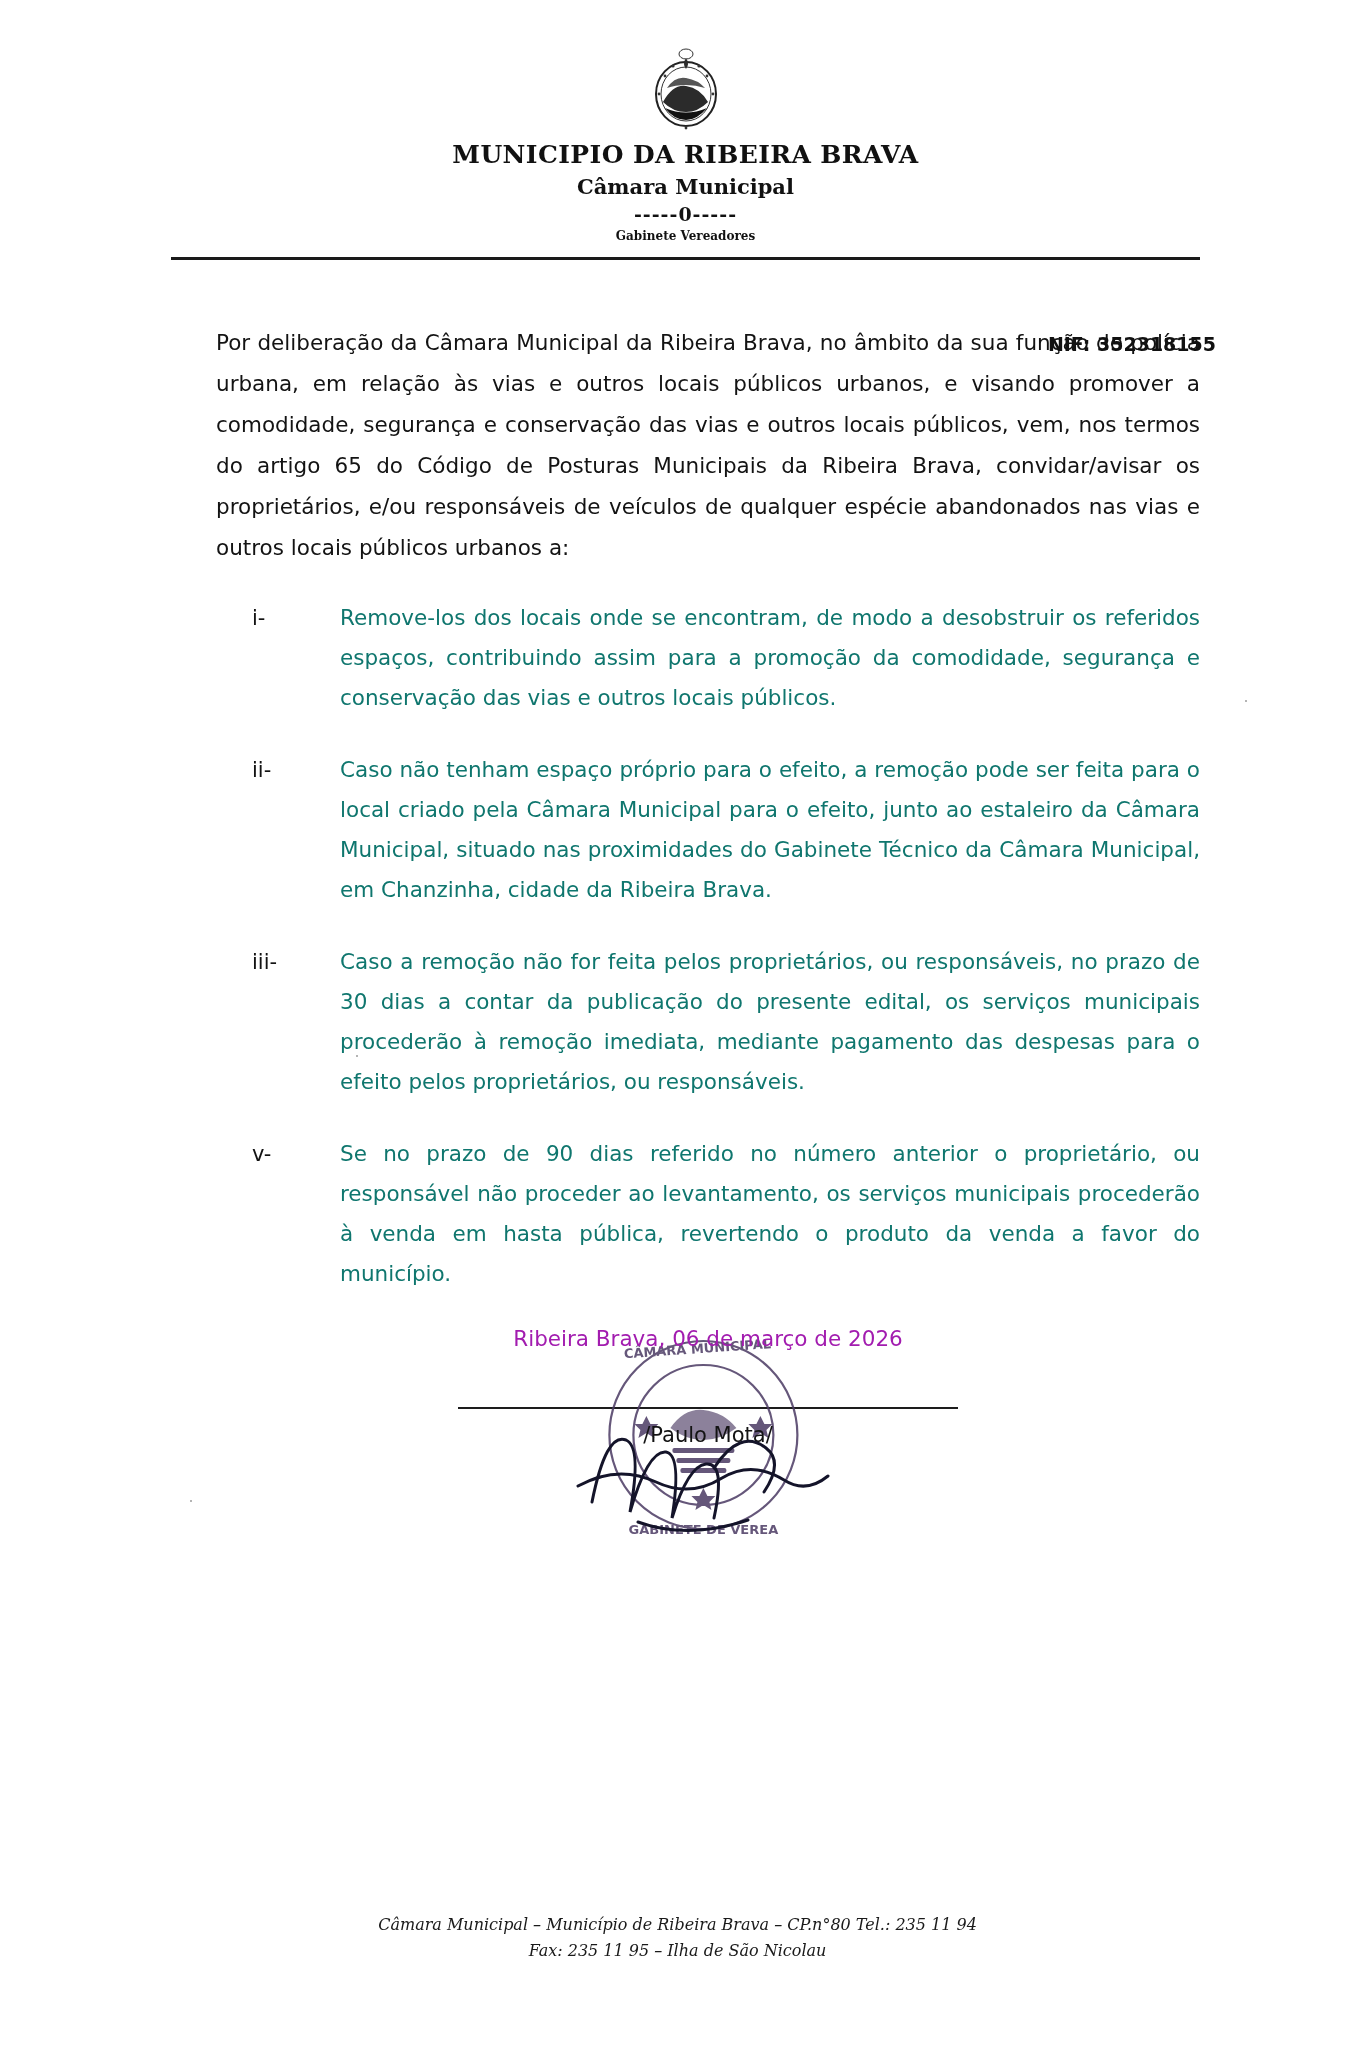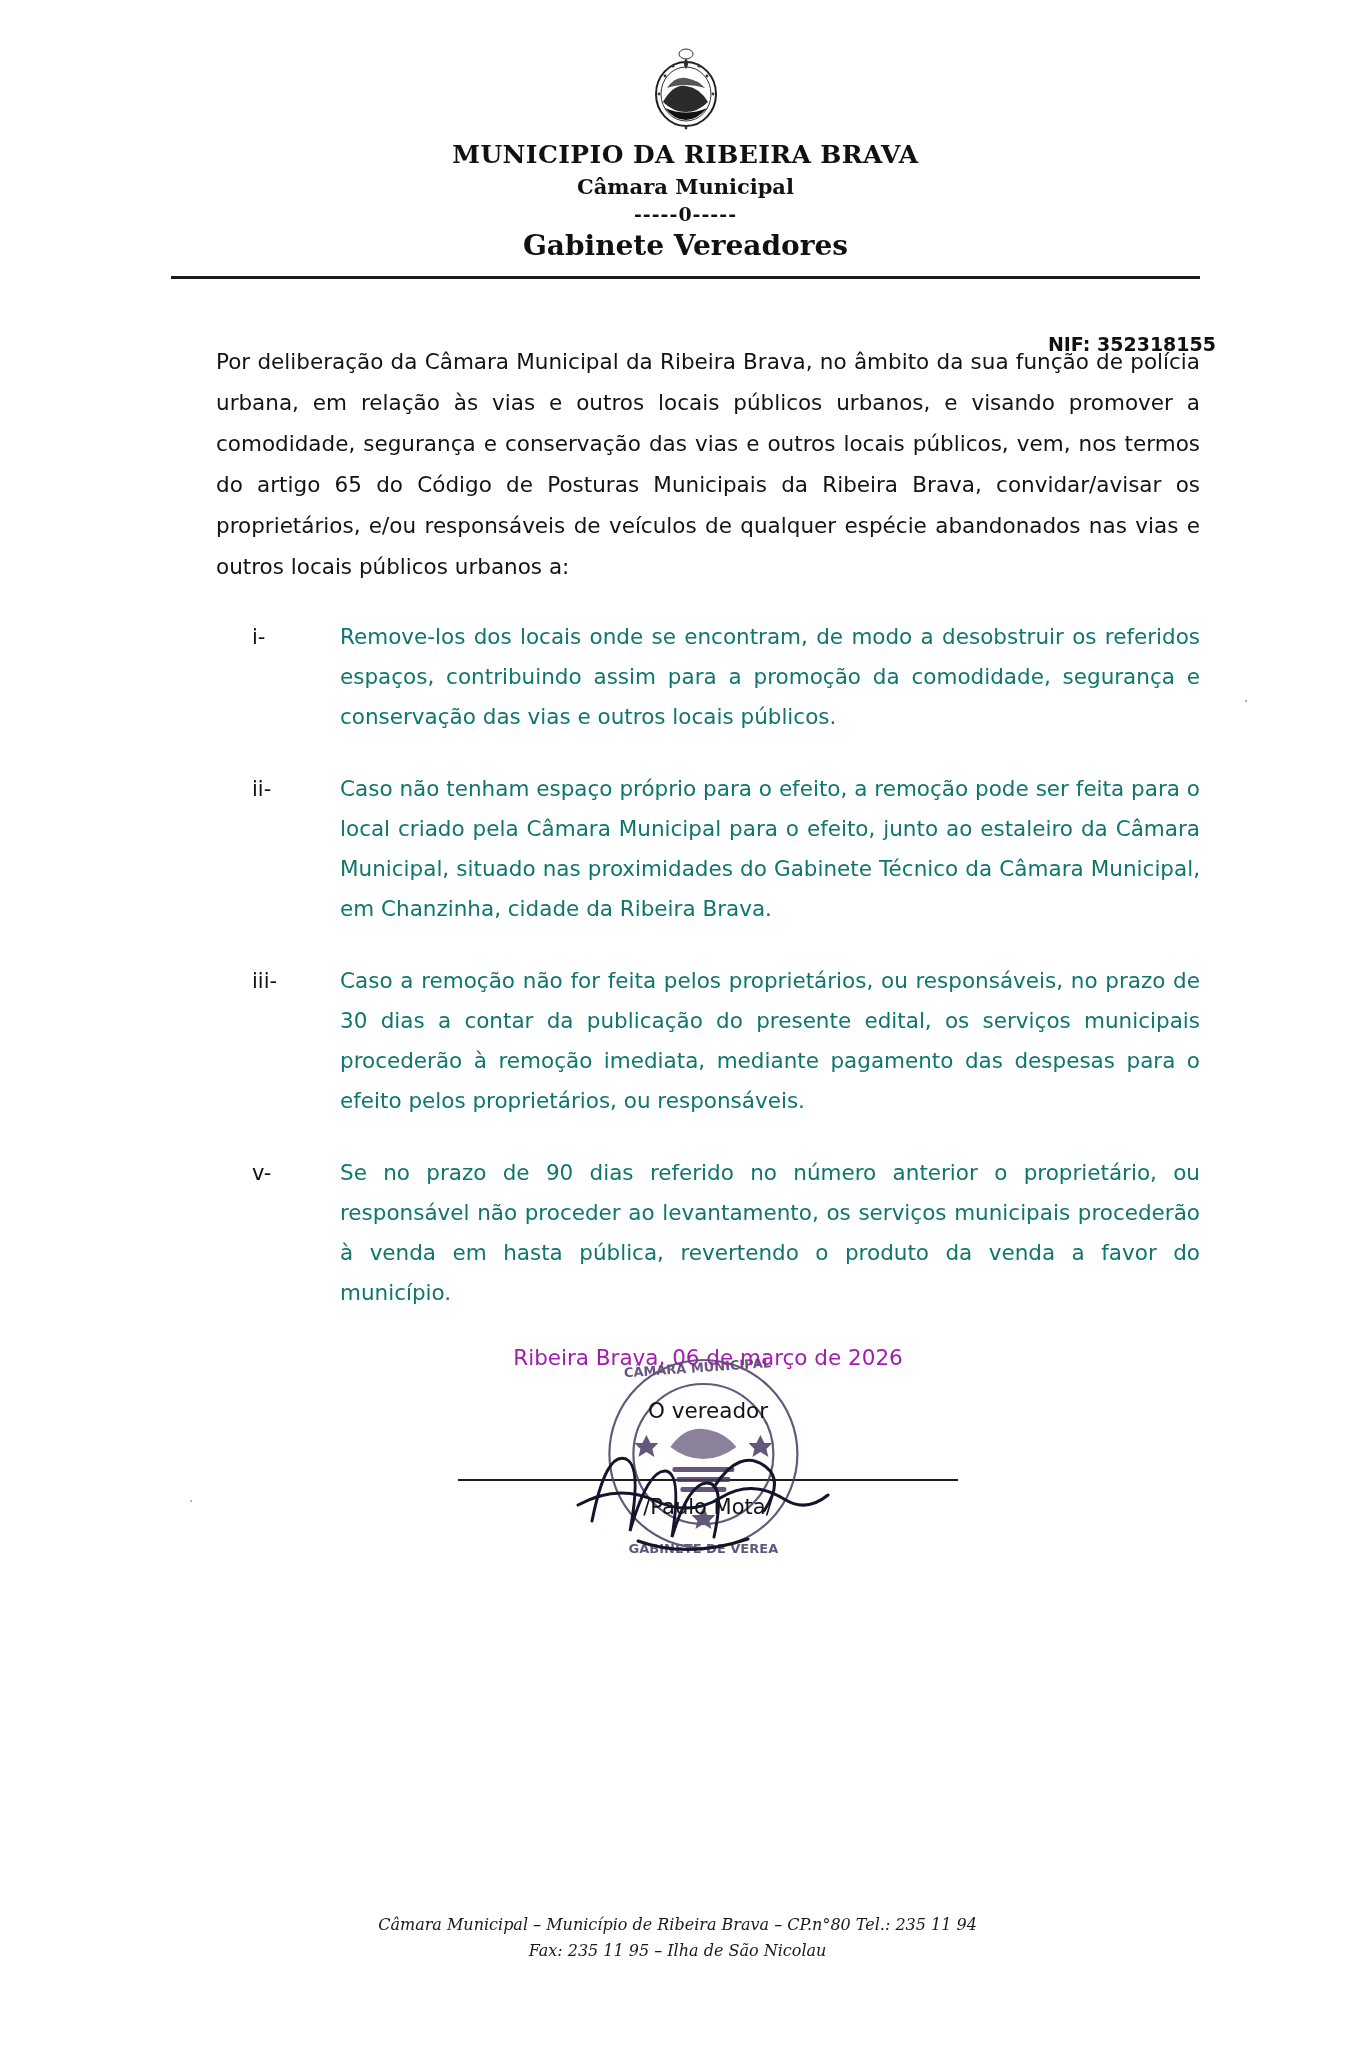--- a/index.html
+++ b/index.html
@@ -55,21 +55,21 @@
     font-family: "DejaVu Serif", serif;
     font-weight: bold;
     font-size: 19px;
     margin-top: 4px;
     letter-spacing: 1px;
     color: #111;
   }
   .gabinete {
     font-family: "DejaVu Serif", serif;
     font-weight: bold;
-    font-size: 28px;
+    font-size: 12px;
     margin-top: 4px;
     color: #111;
   }
 
   .rule {
     margin: 14px 155px 0 155px;
     border-top: 3px solid #1a1a1a;
   }
 
   .nif {
@@ -296,21 +296,20 @@
           <g fill="#4b3a63">
             <path d="M82 108 q14 -20 33 -18 q20 2 33 18 q-16 12 -33 12 q-18 0 -33 -12z" opacity=".75"></path>
             <rect x="84" y="128" width="62" height="5" rx="2"></rect>
             <rect x="88" y="138" width="54" height="5" rx="2"></rect>
             <rect x="92" y="148" width="46" height="5" rx="2"></rect>
           </g>
         </svg>
       </div>
 
       <div class="place-date">Ribeira Brava, 06 de março de 2026</div>
-      <div class="role">O vereador</div>
 
       <div class="scribble">
         <svg width="300" height="170" viewBox="0 0 300 170">
           <g fill="none" stroke="#14142a" stroke-width="3" stroke-linecap="round">
             <path d="M28 120 q14 -70 34 -62 q16 7 4 72 q18 -62 36 -60 q16 3 6 66 q16 -52 34 -54 q20 -2 8 54"></path>
             <path d="M14 104 q40 -22 78 -4 q34 16 66 -4 q30 -18 62 2 q22 14 44 -4"></path>
             <path d="M150 86 q26 -40 52 -20 q18 14 -2 44"></path>
             <path d="M74 140 q50 18 110 -2"></path>
           </g>
         </svg>

